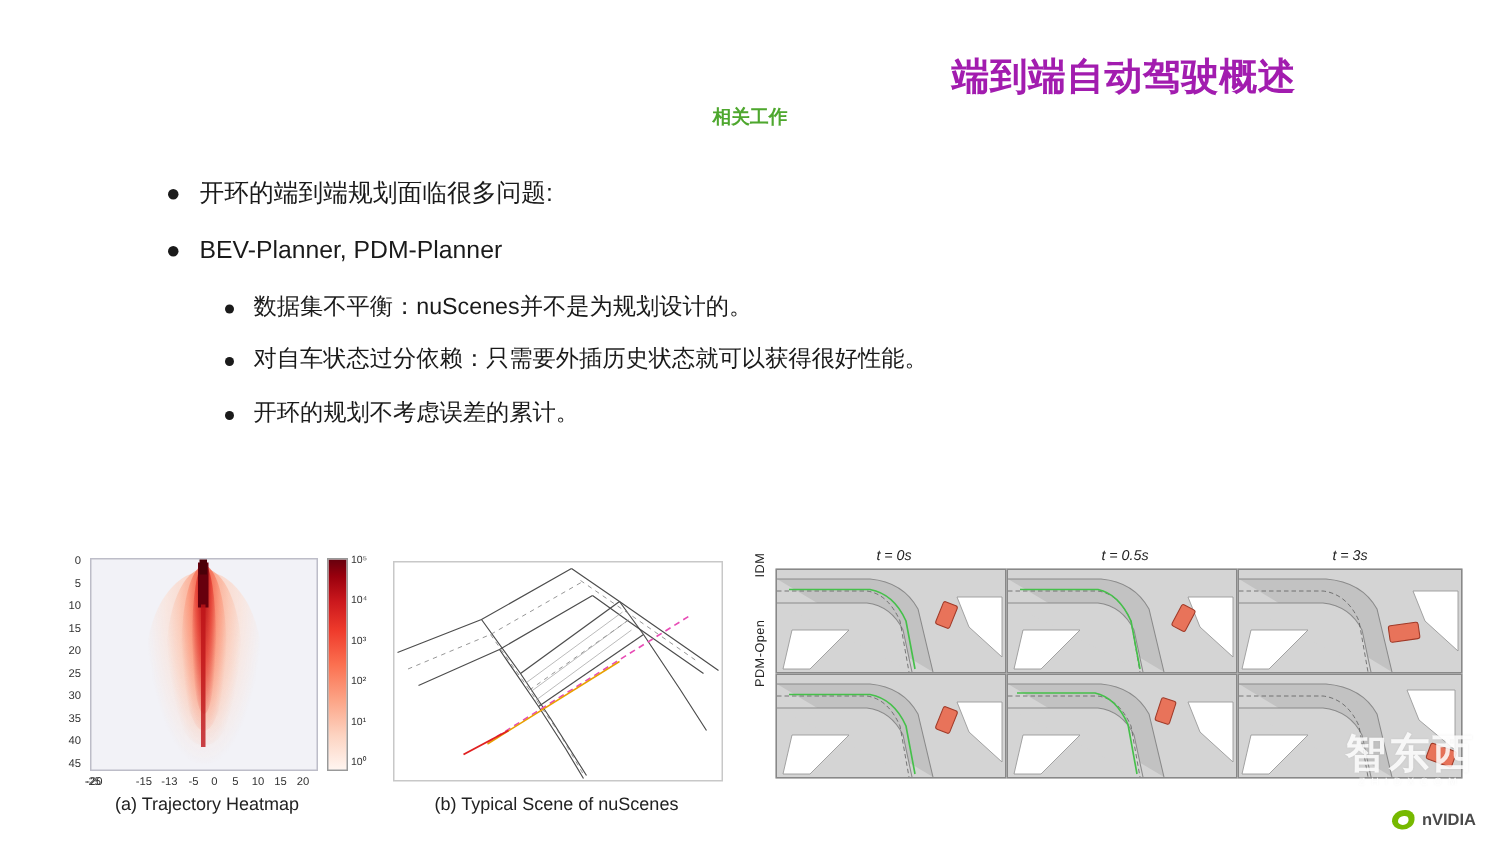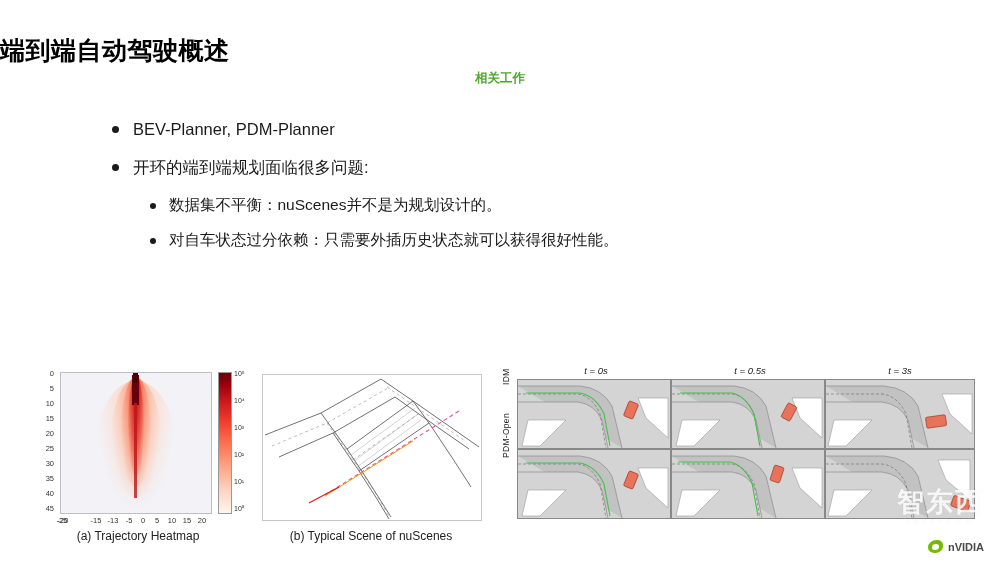--- a/index.html
+++ b/index.html
@@ -19,25 +19,25 @@
     position: absolute;
     inset: 0;
     background: #ffffff;
   }
   
   .title {
     position: absolute;
     top: 34px;
     left: 0;
     width: 864px;
-    text-align: left;
+    text-align: right;
     font-size: 25px;
     font-weight: bold;
     letter-spacing: 0.5px;
-    color: #000000;
+    color: #a21caf;
   }
   .subtitle {
     position: absolute;
     top: 70px;
     left: 0;
     width: 1000px;
     text-align: center;
     font-size: 12.5px;
     font-weight: bold;
     color: #4ea72e;
@@ -260,38 +260,42 @@
 
 <div class="slide">
 
   <div class="title">端到端自动驾驶概述</div>
   <div class="subtitle">相关工作</div>
 
   <div class="bullets">
 
     <div class="b-l1">
       <span class="dot"></span>
-      <span class="btxt">BEV-Planner, PDM-Planner</span>
+      <span class="btxt">开环的端到端规划面临很多问题:</span>
     </div>
 
     <div class="b-l1">
       <span class="dot"></span>
-      <span class="btxt">开环的端到端规划面临很多问题:</span>
+      <span class="btxt">BEV-Planner, PDM-Planner</span>
     </div>
 
     <div class="b-l2">
       <span class="dot small"></span>
       <span class="btxt">数据集不平衡：nuScenes并不是为规划设计的。</span>
     </div>
 
     <div class="b-l2">
       <span class="dot small"></span>
       <span class="btxt">对自车状态过分依赖：只需要外插历史状态就可以获得很好性能。</span>
     </div>
 
+    <div class="b-l2">
+      <span class="dot small"></span>
+      <span class="btxt">开环的规划不考虑误差的累计。</span>
+    </div>
 
   </div>
 
   <div class="fig-heat">
 
     <div class="heat-yticks">
       <span style="top:2px">0</span>
       <span style="top:17px">5</span>
       <span style="top:32px">10</span>
       <span style="top:47px">15</span>

